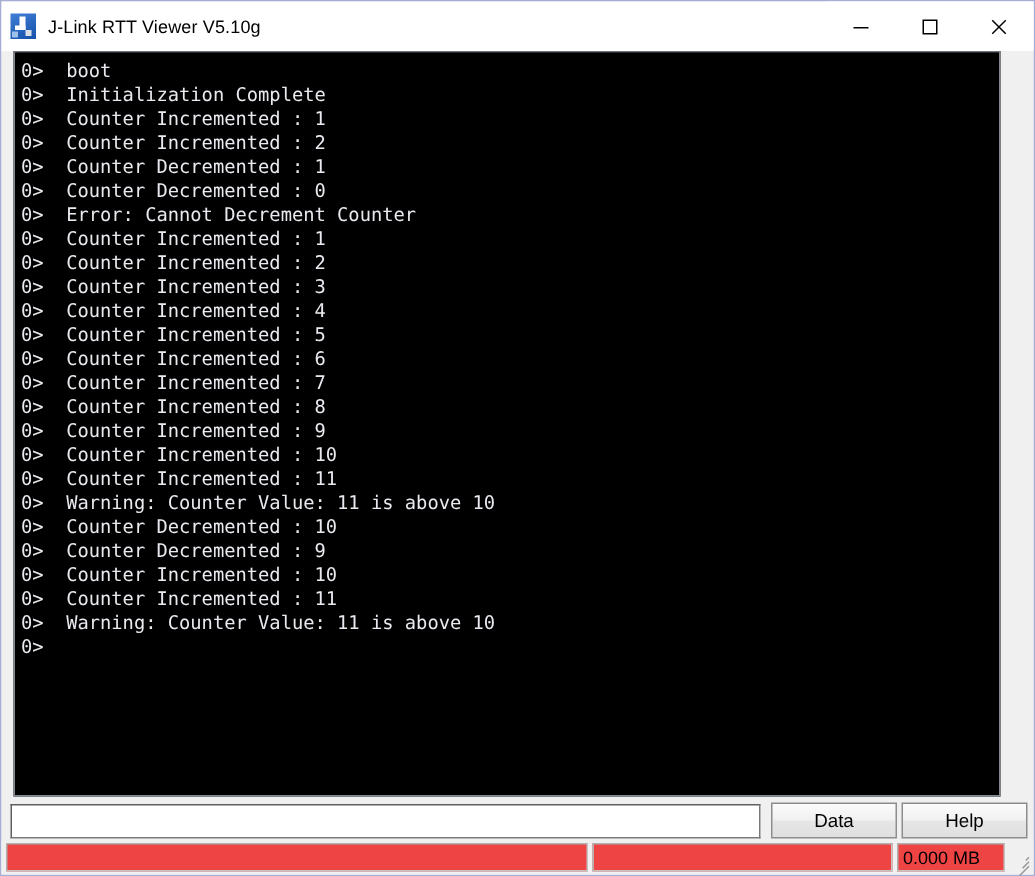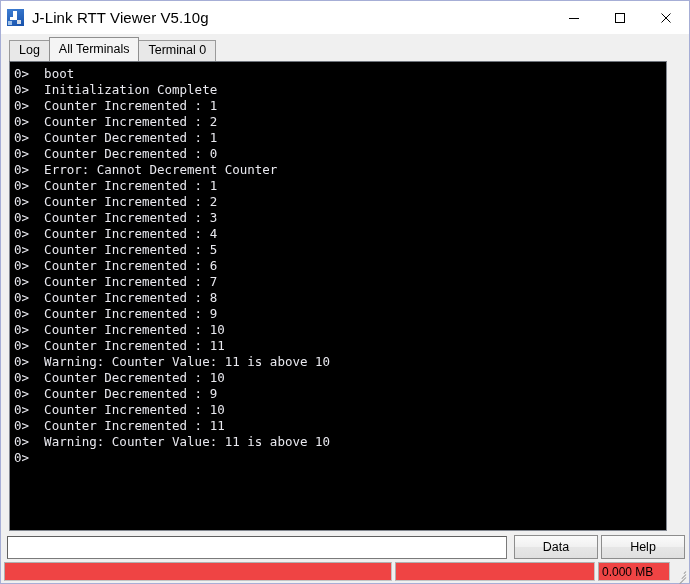--- a/index.html
+++ b/index.html
@@ -71,21 +71,21 @@
     width: 4px; height: 4px;
     background: #d8dde6;
   }
   .app-icon .jfoot {
     position: absolute;
     left: 1px; top: 12px;
     width: 4px; height: 4px;
     background: #9fc0e8;
   }
   .title-text {
-    font-size: 15px;
+    font-size: 12px;
     color: #000000;
     letter-spacing: 0.1px;
     white-space: nowrap;
   }
   .win-controls {
     position: absolute;
     right: 0; top: 0;
     height: 33px;
     display: flex;
   }
@@ -302,25 +302,20 @@
             <line x1="1.5" y1="1.5" x2="10.5" y2="10.5" stroke="#000" stroke-width="1"></line>
             <line x1="10.5" y1="1.5" x2="1.5" y2="10.5" stroke="#000" stroke-width="1"></line>
           </svg>
       </div>
     </div>
   </div>
 
 
   <div class="client">
 
-    <div class="tabstrip">
-      <div class="tab">Log</div>
-      <div class="tab active">All Terminals</div>
-      <div class="tab">Terminal 0</div>
-    </div>
 
     <div class="terminal-wrap">
       <div class="terminal" id="terminal"><div class="term-line">0&gt;  boot</div><div class="term-line">0&gt;  Initialization Complete</div><div class="term-line">0&gt;  Counter Incremented : 1</div><div class="term-line">0&gt;  Counter Incremented : 2</div><div class="term-line">0&gt;  Counter Decremented : 1</div><div class="term-line">0&gt;  Counter Decremented : 0</div><div class="term-line">0&gt;  Error: Cannot Decrement Counter</div><div class="term-line">0&gt;  Counter Incremented : 1</div><div class="term-line">0&gt;  Counter Incremented : 2</div><div class="term-line">0&gt;  Counter Incremented : 3</div><div class="term-line">0&gt;  Counter Incremented : 4</div><div class="term-line">0&gt;  Counter Incremented : 5</div><div class="term-line">0&gt;  Counter Incremented : 6</div><div class="term-line">0&gt;  Counter Incremented : 7</div><div class="term-line">0&gt;  Counter Incremented : 8</div><div class="term-line">0&gt;  Counter Incremented : 9</div><div class="term-line">0&gt;  Counter Incremented : 10</div><div class="term-line">0&gt;  Counter Incremented : 11</div><div class="term-line">0&gt;  Warning: Counter Value: 11 is above 10</div><div class="term-line">0&gt;  Counter Decremented : 10</div><div class="term-line">0&gt;  Counter Decremented : 9</div><div class="term-line">0&gt;  Counter Incremented : 10</div><div class="term-line">0&gt;  Counter Incremented : 11</div><div class="term-line">0&gt;  Warning: Counter Value: 11 is above 10</div><div class="term-line">0&gt;</div></div>
     </div>
 
     <div class="inputrow">
       <input class="cmd-input" type="text" value="" style="">
       <div class="btn">Data</div>
       <div class="btn">Help</div>
     </div>

